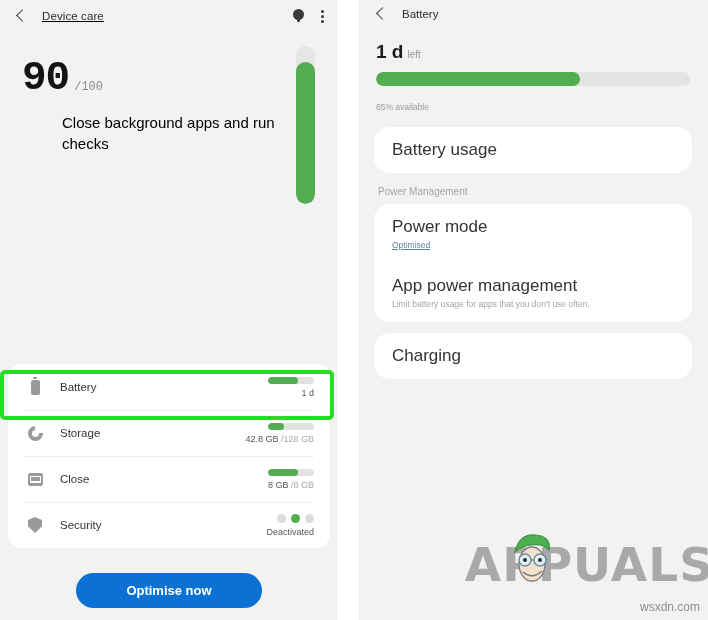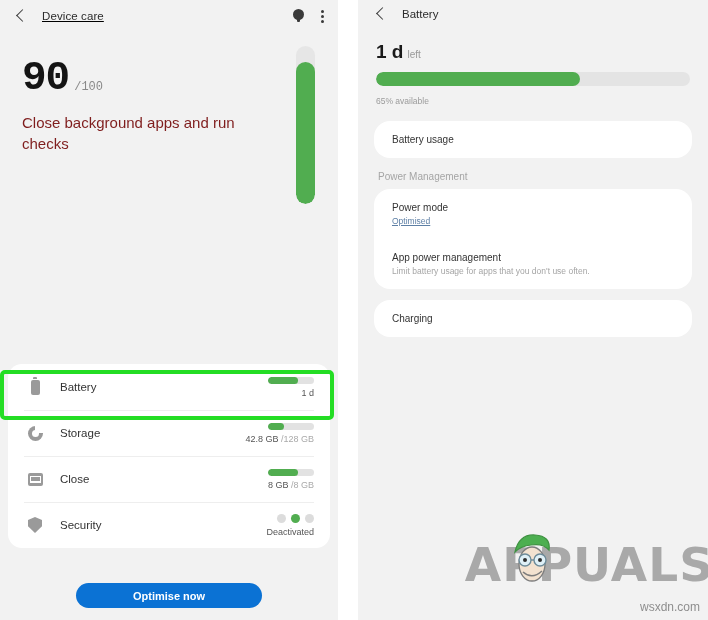--- a/index.html
+++ b/index.html
@@ -71,22 +71,23 @@
   
   .hero { padding:28px 22px 0 22px; position:relative; }
   .score-line { display:flex; align-items:flex-end; gap:5px;font-family:Liberation Mono, monospace; }
   .score-num {
     font-size:41px; font-weight:bold; color:#141414;
     line-height:.92; letter-spacing:-1px;
   }
   .score-denom { font-size:12px; color:#8a8a8a; padding-bottom:4px; }
   .hero-sub {
     margin-top:14px;
-    font-size:15px; color:#7f1d1d; line-height:1.45;
+    font-size:15px; color:#000000; line-height:1.45;
     max-width:250px;
+    margin-left:40px;
   }
 
   
   .gauge {
     position:absolute; right:23px; top:14px;
     width:19px; height:158px;
     border-radius:10px;
     background:#e6e6e6;
     overflow:hidden;
   }
@@ -149,54 +150,54 @@
     width:14px; height:16px; background:#9a9a9a;
     clip-path: polygon(50% 0%, 100% 18%, 100% 58%, 50% 100%, 0% 58%, 0% 18%);
   }
 
   
   .optimise-wrap {
     position:absolute; left:0; right:0; bottom:12px;
     display:flex; justify-content:center;
   }
   .optimise-btn {
-    width:186px; height:25px;
+    width:186px; height:35px;
     background:#0b72d4;
     color:#ffffff;
     border:none; border-radius:18px;
-    font-size:11px; font-weight:bold;
+    font-size:13px; font-weight:bold;
     font-family:"Liberation Sans", sans-serif;
     cursor:pointer;
   }
 
   
   .r-appbar { height:28px; display:flex; align-items:center; padding:0 16px; gap:14px; }
   .r-title { font-size:11.5px; color:#2c2c2c; }
 
   .r-hero { padding:14px 18px 0 18px; }
   .r-time { display:flex; align-items:flex-end; gap:4px; }
   .r-time-num { font-size:19px; font-weight:bold; color:#1a1a1a; line-height:1; }
   .r-time-unit { font-size:10px; color:#999999; padding-bottom:1px; }
   .r-bar {
     margin-top:11px;
     height:14px; border-radius:8px; background:#e4e4e4;
     position:relative; overflow:hidden;
   }
   .r-bar i { position:absolute; left:0; top:0; bottom:0; background:#51ad50; border-radius:8px; display:block; }
-  .r-bar-cap { margin-top:10px; font-size:8.5px; color:#9b9b9b; }
+  .r-bar-cap { margin-top:16px; font-size:8.5px; color:#9b9b9b; }
 
   .r-list { padding:15px 16px 0 16px; }
   .r-card {
     background:#ffffff; border-radius:16px;
     padding:13px 18px;
     margin-bottom:11px;
     cursor:pointer;
     position:relative;
   }
-  .r-card-title { font-size:10px; color:#333333; }
+  .r-card-title { font-size:17px; color:#333333; }
   .r-card-sub { font-size:8.5px; color:#a5a5a5; margin-top:3px; }
   .r-card-sub.blue { color:#5d7fa5; font-size:8.5px;text-decoration:underline; }
   .r-section-label {
     font-size:10px; color:#a5a5a5;
     padding:2px 4px 7px 4px;
   }
   .r-card.grouped { margin-bottom:0; border-radius:16px 16px 0 0; }
   .r-card.grouped-bottom { border-radius:0 0 16px 16px; margin-bottom:11px; }
 
   

